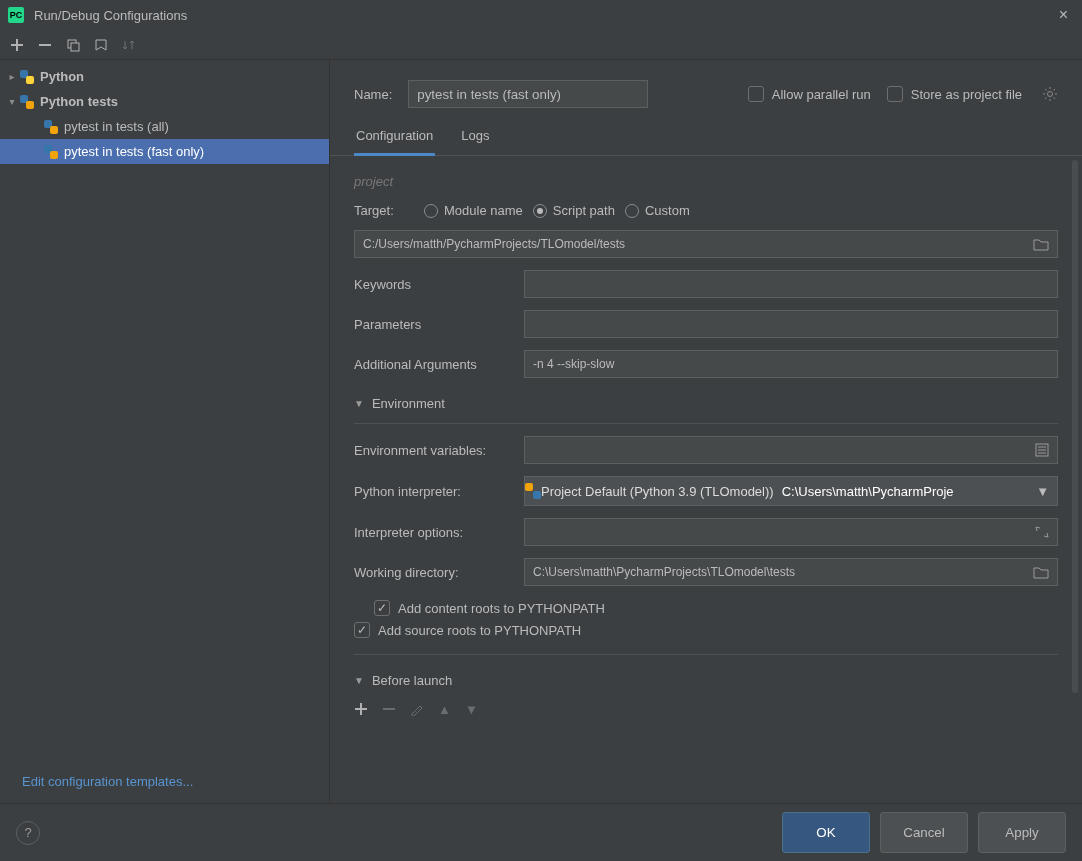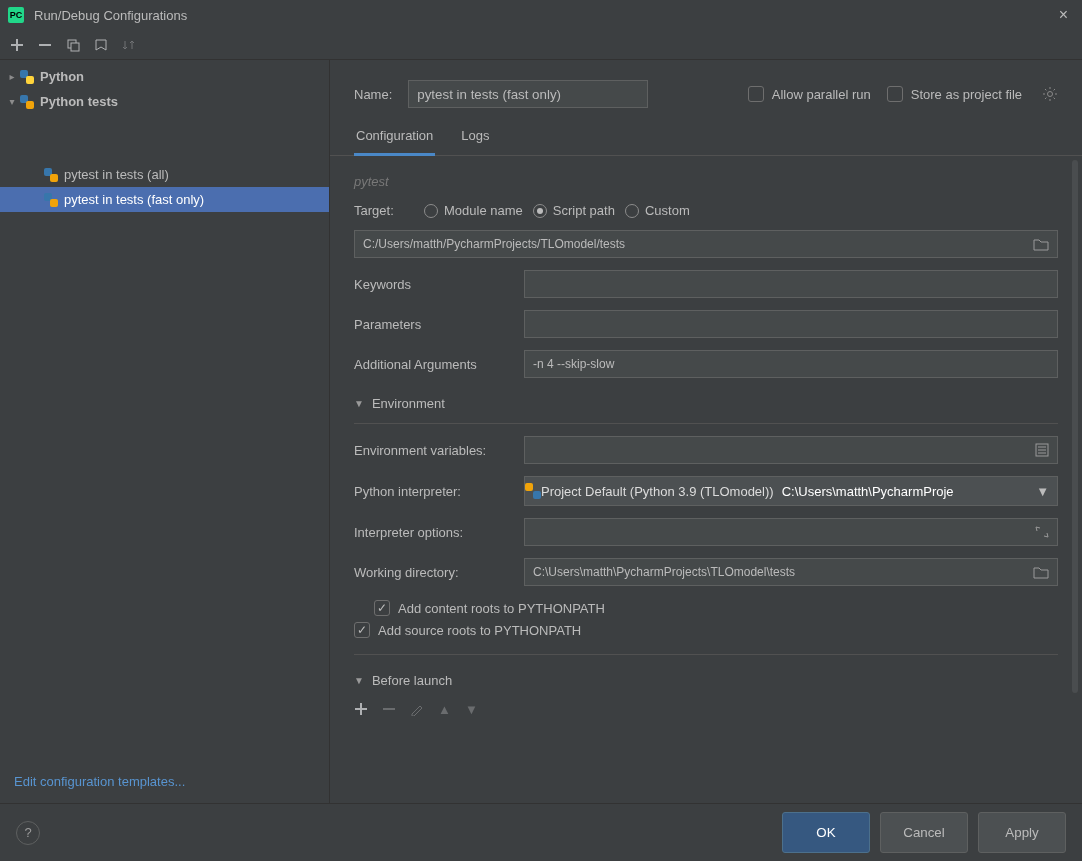--- a/index.html
+++ b/index.html
@@ -247,34 +247,34 @@
         </span>
       <span class="lbl">Python</span>
     </div>
     <div class="tree-row bold" style="padding-left:6px;">
       <span class="arrow">▾</span>
       <span class="icon">
           <span class="pytest-icon"></span>
         </span>
       <span class="lbl">Python tests</span>
     </div>
-    <div class="tree-row" style="padding-left:42px;margin-top:48px;">
+    <div class="tree-row" style="padding-left:42px;">
       <span class="icon">
           <span class="pytest-icon"></span>
         </span>
       <span class="lbl">pytest in tests (all)</span>
     </div>
     <div class="tree-row selected" style="padding-left:42px;">
       <span class="icon">
           <span class="pytest-icon"></span>
         </span>
       <span class="lbl">pytest in tests (fast only)</span>
     </div>
 
-    <div style="position:absolute; bottom:58px; left:4px; width:330px;">
+    <div style="position:absolute; bottom:58px; left:12px; width:330px;">
       <span class="link">Edit configuration templates...</span>
     </div>
   </div>
 
   <div class="content" style="position:relative;">
     <div class="scroll-indicator"></div>
 
     <div class="header-row">
       <span class="lbl-only">Name:</span>
       <input class="name-input" value="pytest in tests (fast only)" style="">
@@ -294,21 +294,21 @@
           </svg>
       </span>
     </div>
 
     <div class="tabs">
       <div class="tab active">Configuration</div>
       <div class="tab">Logs</div>
     </div>
 
     <div class="form-scroll">
-      <div class="section-title">pytest</div>
+      <div class="section-title">project</div>
 
       <div class="form-row">
         <span class="label" style="width:60px;">Target:</span>
         <div class="radio-group">
           <label class="radio">
               <span class="dot"></span>
               <span>Module name</span>
             </label>
           <label class="radio selected">
               <span class="dot"></span>

